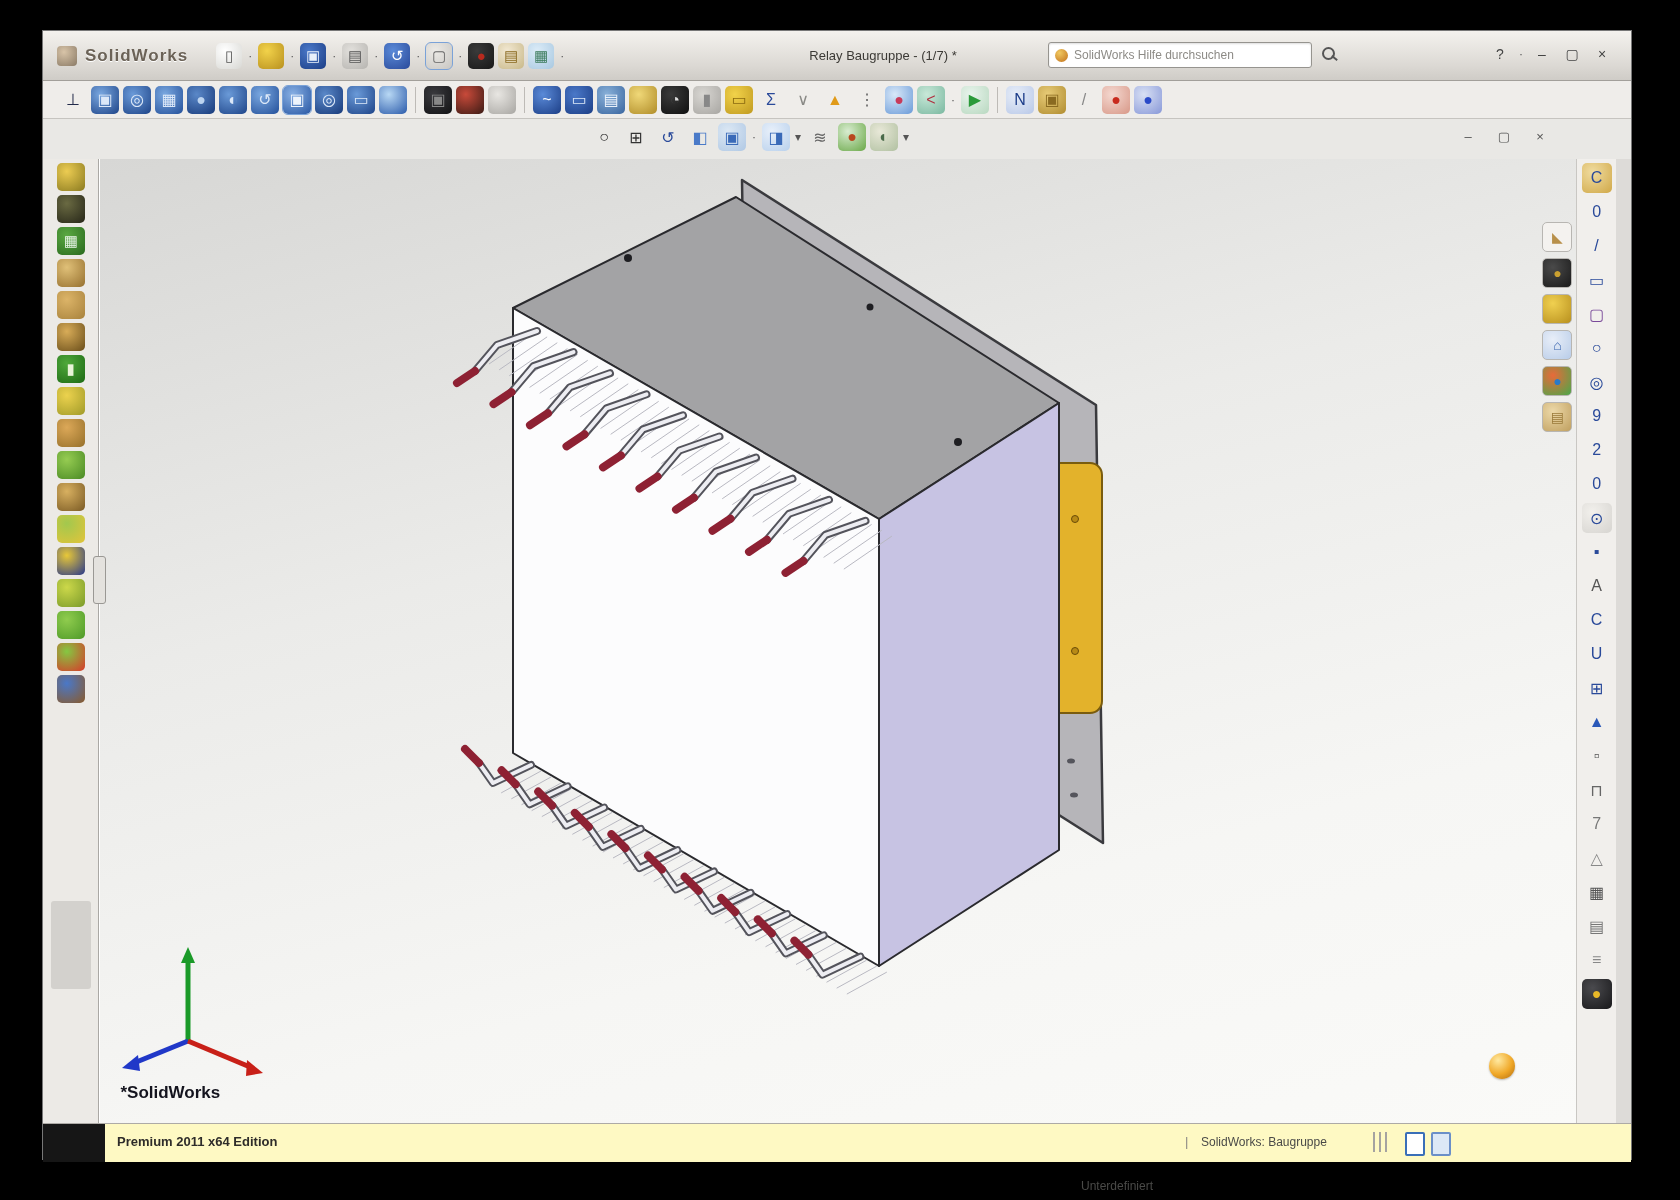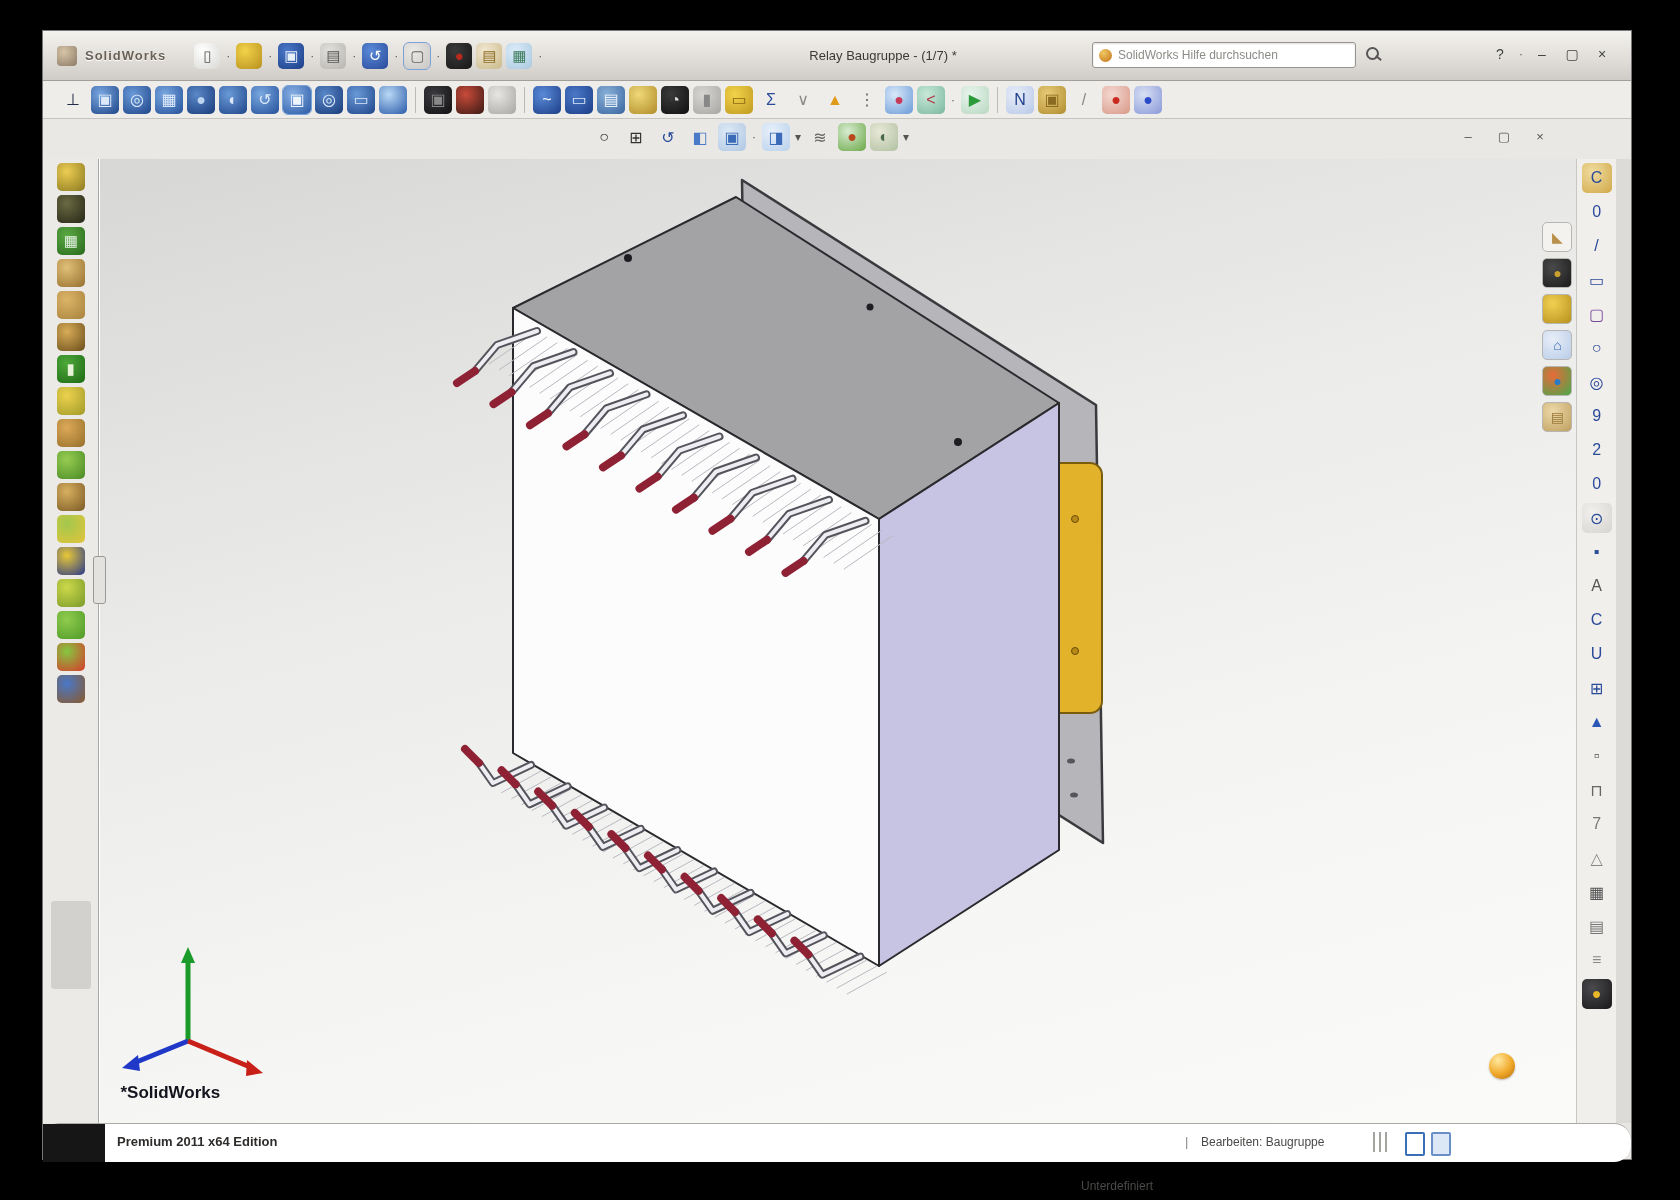--- a/index.html
+++ b/index.html
@@ -5,25 +5,25 @@
   html,body{margin:0;padding:0;background:#000;width:1680px;height:1200px;overflow:hidden;
             font-family:"Liberation Sans",sans-serif;}
   .screen{position:absolute;left:42px;top:30px;width:1590px;height:1130px;background:#e8e6e2;
           border:1px solid #777;box-sizing:border-box;}
   
   .titlebar{position:absolute;left:0;top:0;width:100%;height:50px;
             background:linear-gradient(#f4f2ee,#dcd9d4 70%,#cfccc7);border-bottom:1px solid #a29f9a;
             display:flex;align-items:center;box-sizing:border-box;}
   .appicon{width:20px;height:20px;border-radius:4px;margin:0 8px 0 14px;
            background:radial-gradient(circle at 35% 30%,#d8c4a8,#8a7a66);}
-  .apptitle{font-size:13px;font-weight:bold;color:#6b6257;text-shadow:0 1px 0 #fff;letter-spacing:1px;margin-right:26px;}
+  .apptitle{font-size:17px;font-weight:bold;color:#6b6257;text-shadow:0 1px 0 #fff;letter-spacing:1px;margin-right:26px;}
   .qbar{display:flex;align-items:center;}
   .titlebar .icon-cell{width:26px;height:26px;font-size:15px;}
   .doctitle{position:absolute;left:640px;width:400px;text-align:center;font-size:13px;color:#3c3a36;}
-  .searchwrap{position:absolute;left:1005px;top:11px;display:flex;align-items:center;margin-left:44px;}
+  .searchwrap{position:absolute;left:1005px;top:11px;display:flex;align-items:center;}
   .searchbox{width:262px;height:24px;background:#fff;border:1px solid #96948f;border-radius:3px;
              display:flex;align-items:center;box-shadow:inset 0 1px 2px #0002;}
   .flame{width:13px;height:13px;border-radius:50%;margin:0 6px;
          background:radial-gradient(circle at 35% 30%,#f0c860,#c2701a);}
   .searchtext{font-size:12px;color:#8d8b86;}
   .magbtn{width:26px;height:24px;margin-left:4px;position:relative;cursor:pointer;}
   .magbtn::before{content:"";position:absolute;left:6px;top:4px;width:9px;height:9px;border:2px solid #555;border-radius:50%;}
   .magbtn::after{content:"";position:absolute;left:15px;top:14px;width:7px;height:2px;background:#555;transform:rotate(40deg);}
   .winctl{display:flex;align-items:center;position:absolute;right:14px;top:10px;}
   .winctl .icon-cell{width:26px;height:26px;font-size:14px;color:#444;}
@@ -51,22 +51,22 @@
           border-left:1px solid #fff;overflow:visible;}
   .view-label{position:absolute;left:20px;top:924px;font-size:17px;font-weight:bold;color:#14141e;}
   .splitter-handle{position:absolute;left:-7px;top:397px;width:11px;height:46px;background:#e4e2de;
                    border:1px solid #9a9894;border-radius:3px;}
   .task-tabs{position:absolute;left:1441px;top:60px;width:32px;display:flex;flex-direction:column;}
   .task-tabs .icon-cell{width:28px;height:28px;margin:3px auto;background-color:#f4f2ef;border:1px solid #b8b6b2;font-size:14px;}
   .sketch-strip{width:40px;background:#f1efec;border-left:1px solid #c9c7c3;}
   .sketch-strip .icon-cell{width:30px;height:30px;margin:4px auto;font-size:16px;display:flex;}
   .right-gutter{width:16px;background:#dddbd8;}
   
-  .statusbar{position:absolute;left:0;top:1092px;width:100%;height:38px;background:#ffffff;
-             border-top:1px solid #adaaa6;border-radius:17px;}
+  .statusbar{position:absolute;left:0;top:1092px;width:100%;height:38px;background:#fef9c3;
+             border-top:1px solid #adaaa6;}
   .darkstub{position:absolute;left:0;top:0;width:62px;height:100%;background:#161616;}
   .sb-product{position:absolute;left:74px;top:10px;font-size:13px;font-weight:bold;color:#2e2c2a;}
   .sb-state{position:absolute;left:1038px;top:11px;font-size:12px;color:#4a4a48;margin-top:44px;}
   .sb-sep{position:absolute;left:1142px;top:10px;font-size:13px;color:#8a8884;}
   .sb-mode{position:absolute;left:1158px;top:11px;font-size:12px;color:#4a4a48;}
   .sb-grip{position:absolute;left:1330px;top:8px;display:flex;gap:4px;}
   .sb-grip i{display:block;width:2px;height:20px;background:#a5a3a0;}
   .sb-doc{position:absolute;left:1362px;top:8px;width:16px;height:20px;background:#fff;border:2px solid #3a6fb8;border-radius:2px;}
   .sb-doc2{position:absolute;left:1388px;top:8px;width:16px;height:20px;background:#dce8f6;border:2px solid #6a8fc8;border-radius:2px;}
   .help-sphere{position:absolute;left:1446px;top:1022px;width:26px;height:26px;border-radius:50%;
@@ -359,21 +359,21 @@
 
     <div class="sketch-strip vstrip"><span class="icon-cell" style="color: rgb(42, 74, 154); background: radial-gradient(circle at 35% 30%, rgb(240, 220, 160), rgb(208, 168, 72));">C</span><span class="icon-cell" style="color: rgb(42, 74, 154);">0</span><span class="icon-cell" style="color: rgb(42, 74, 154);">/</span><span class="icon-cell" style="color: rgb(42, 74, 154);">▭</span><span class="icon-cell" style="color: rgb(122, 74, 154);">▢</span><span class="icon-cell" style="color: rgb(42, 74, 154);">○</span><span class="icon-cell" style="color: rgb(42, 74, 154);">◎</span><span class="icon-cell" style="color: rgb(42, 74, 154);">9</span><span class="icon-cell" style="color: rgb(42, 74, 154);">2</span><span class="icon-cell" style="color: rgb(42, 74, 154);">0</span><span class="tsep"></span><span class="icon-cell" style="color: rgb(42, 74, 154); background: radial-gradient(circle at 35% 30%, rgb(242, 240, 236), rgb(214, 212, 208));">⊙</span><span class="icon-cell" style="color: rgb(42, 74, 154);">▪</span><span class="icon-cell" style="color: rgb(85, 85, 85);">A</span><span class="icon-cell" style="color: rgb(42, 74, 154);">C</span><span class="icon-cell" style="color: rgb(42, 74, 154);">U</span><span class="icon-cell" style="color: rgb(42, 74, 154);">⊞</span><span class="icon-cell" style="color: rgb(42, 88, 184);">▲</span><span class="tsep"></span><span class="icon-cell" style="color: rgb(85, 85, 85);">▫</span><span class="icon-cell" style="color: rgb(102, 102, 102);">⊓</span><span class="icon-cell" style="color: rgb(119, 119, 119);">7</span><span class="icon-cell" style="color: rgb(136, 136, 136);">△</span><span class="icon-cell" style="color: rgb(85, 85, 85);">▦</span><span class="icon-cell" style="color: rgb(119, 119, 119);">▤</span><span class="tsep"></span><span class="icon-cell" style="color: rgb(136, 136, 136);">≡</span><span class="icon-cell" style="color: rgb(232, 184, 40); background: radial-gradient(circle at 35% 30%, rgb(74, 74, 78), rgb(24, 24, 26));">●</span></div>
     <div class="right-gutter"></div>
   </div>
 
   <div class="statusbar">
     <span class="darkstub"></span>
     <span class="sb-product">Premium 2011 x64 Edition</span>
     <span class="sb-state">Unterdefiniert</span>
     <span class="sb-sep">|</span>
-    <span class="sb-mode">Bearbeiten: Baugruppe</span>
+    <span class="sb-mode">SolidWorks: Baugruppe</span>
     <span class="sb-grip">
         <i></i>
         <i></i>
         <i></i>
       </span>
     <span class="sb-doc"></span>
     <span class="sb-doc2"></span>
   </div>
 
   <span class="help-sphere"></span>

